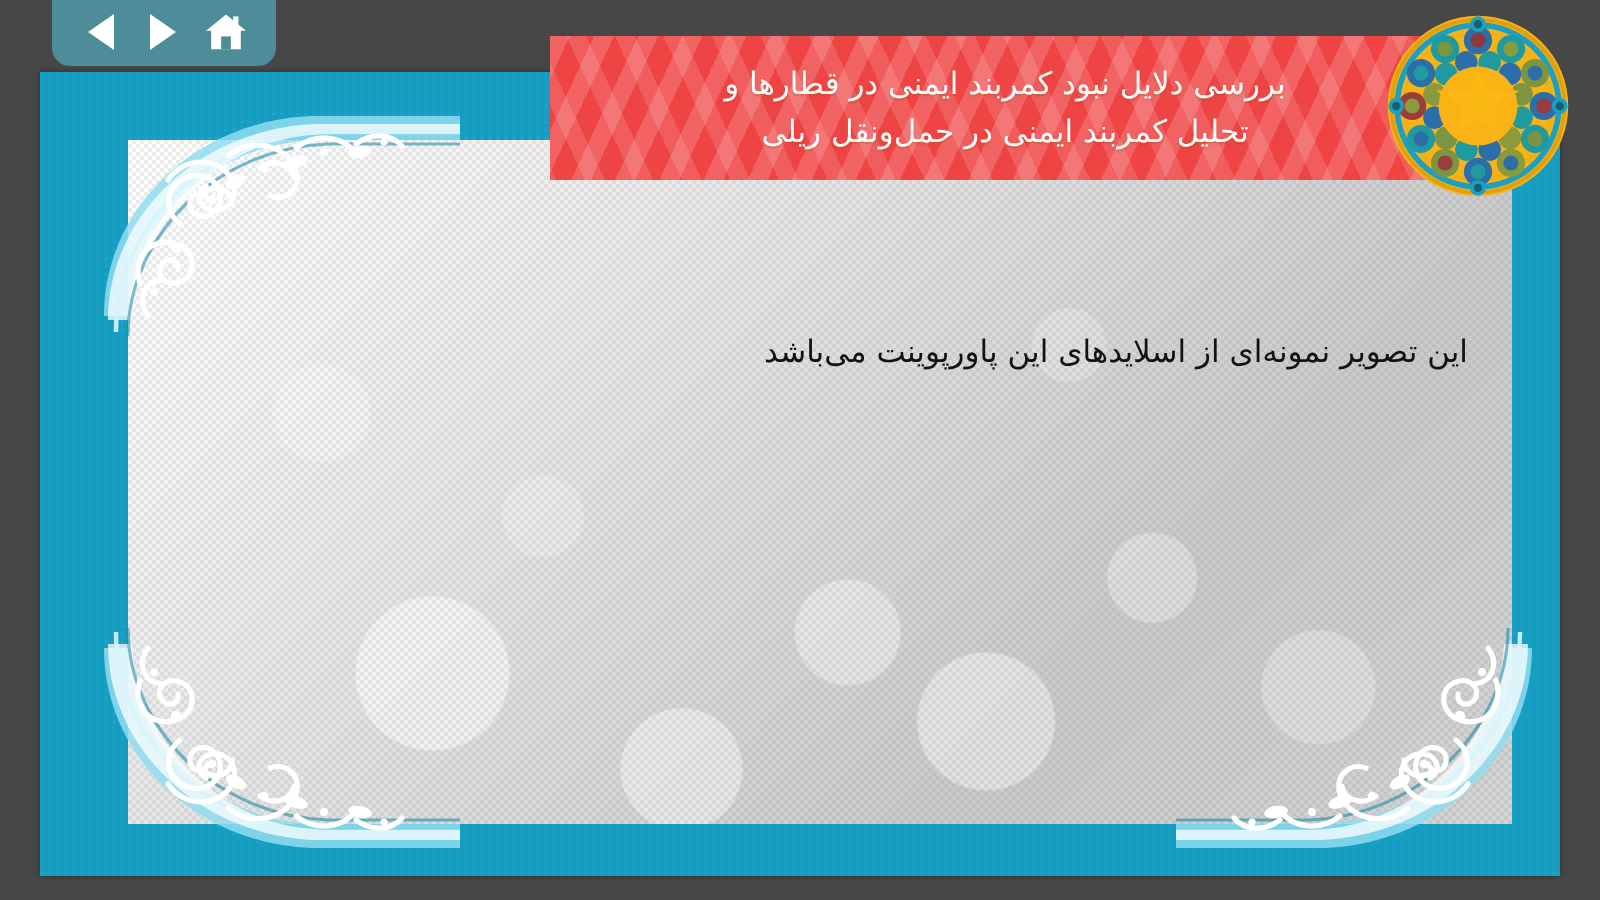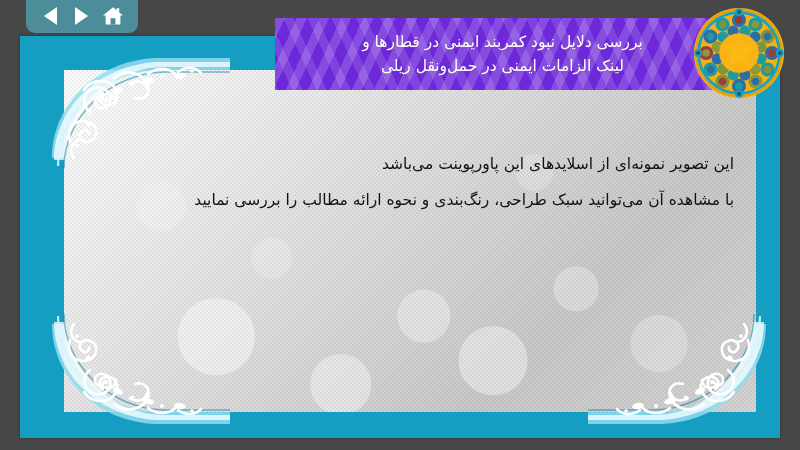--- a/index.html
+++ b/index.html
@@ -100,21 +100,21 @@
   #frame-notch {
     position:absolute; right:0; top:0;
     width:120px; height:34px;
     z-index:5;
   }
 
   
   #title-banner {
     position:absolute; left:275px; top:18px;
     width:455px; height:72px;
-    background:#6d28d9;
+    background:#ef4444;
     z-index:30;
     display:flex; flex-direction:column;
     align-items:center; justify-content:center;
     overflow:hidden;
   }
   #title-banner::before{
     content:"";position:absolute;inset:0;
     background:
       repeating-linear-gradient(115deg,
         rgba(255,255,255,.17) 0 9px,
@@ -138,21 +138,21 @@
   
   #medallion {
     position:absolute; right:14px; top:6px;
     width:94px; height:94px; z-index:35;
   }
   #medallion svg { display:block; }
 
   
   #body-text {
     position:absolute;
-    right:46px; left:60px; top:110px;
+    right:46px; left:60px; top:122px;
     z-index:8;
     direction:rtl; text-align:right;
     color:#101010;
   }
   .body-line {
     font-size:15.5px;
     line-height:2.35;
     white-space:nowrap;
     color:#121212;
   }
@@ -274,27 +274,26 @@
           <circle cx="33" cy="96" r="2"></circle>
           <ellipse cx="104" cy="31" rx="6" ry="3" transform="rotate(-18 104 31)"></ellipse>
           <ellipse cx="136" cy="26" rx="6" ry="3" transform="rotate(-10 136 26)"></ellipse>
           <ellipse cx="74" cy="41" rx="5.5" ry="3" transform="rotate(-28 74 41)"></ellipse>
         </g>
       </svg>
     </div>
 
     <div id="body-text">
       <div class="body-line">این تصویر نمونه‌ای از اسلایدهای این پاورپوینت می‌باشد</div>
-      <div class="body-line">با مشاهده آن می‌توانید سبک طراحی، رنگ‌بندی و نحوه ارائه مطالب را بررسی نمایید</div>
     </div>
   </div>
 
   <div id="title-banner">
     <div class="title-line">بررسی دلایل نبود کمربند ایمنی در قطارها و</div>
-    <div class="title-line">لینک الزامات ایمنی در حمل‌ونقل ریلی</div>
+    <div class="title-line">تحلیل کمربند ایمنی در حمل‌ونقل ریلی</div>
   </div>
 
   <div id="medallion">
     <svg width="94" height="94" viewBox="0 0 100 100">
       <circle cx="50" cy="50" r="48" fill="#f9b314"></circle>
       <circle cx="50" cy="50" r="46" fill="none" stroke="#e0a00c" stroke-width="2"></circle>
       <circle cx="50" cy="50" r="43" fill="none" stroke="#1b9fc3" stroke-width="3"></circle>
       <circle cx="50" cy="50" r="39" fill="none" stroke="#f0b01a" stroke-width="2.4"></circle>
       <g>
         <g id="petals">

